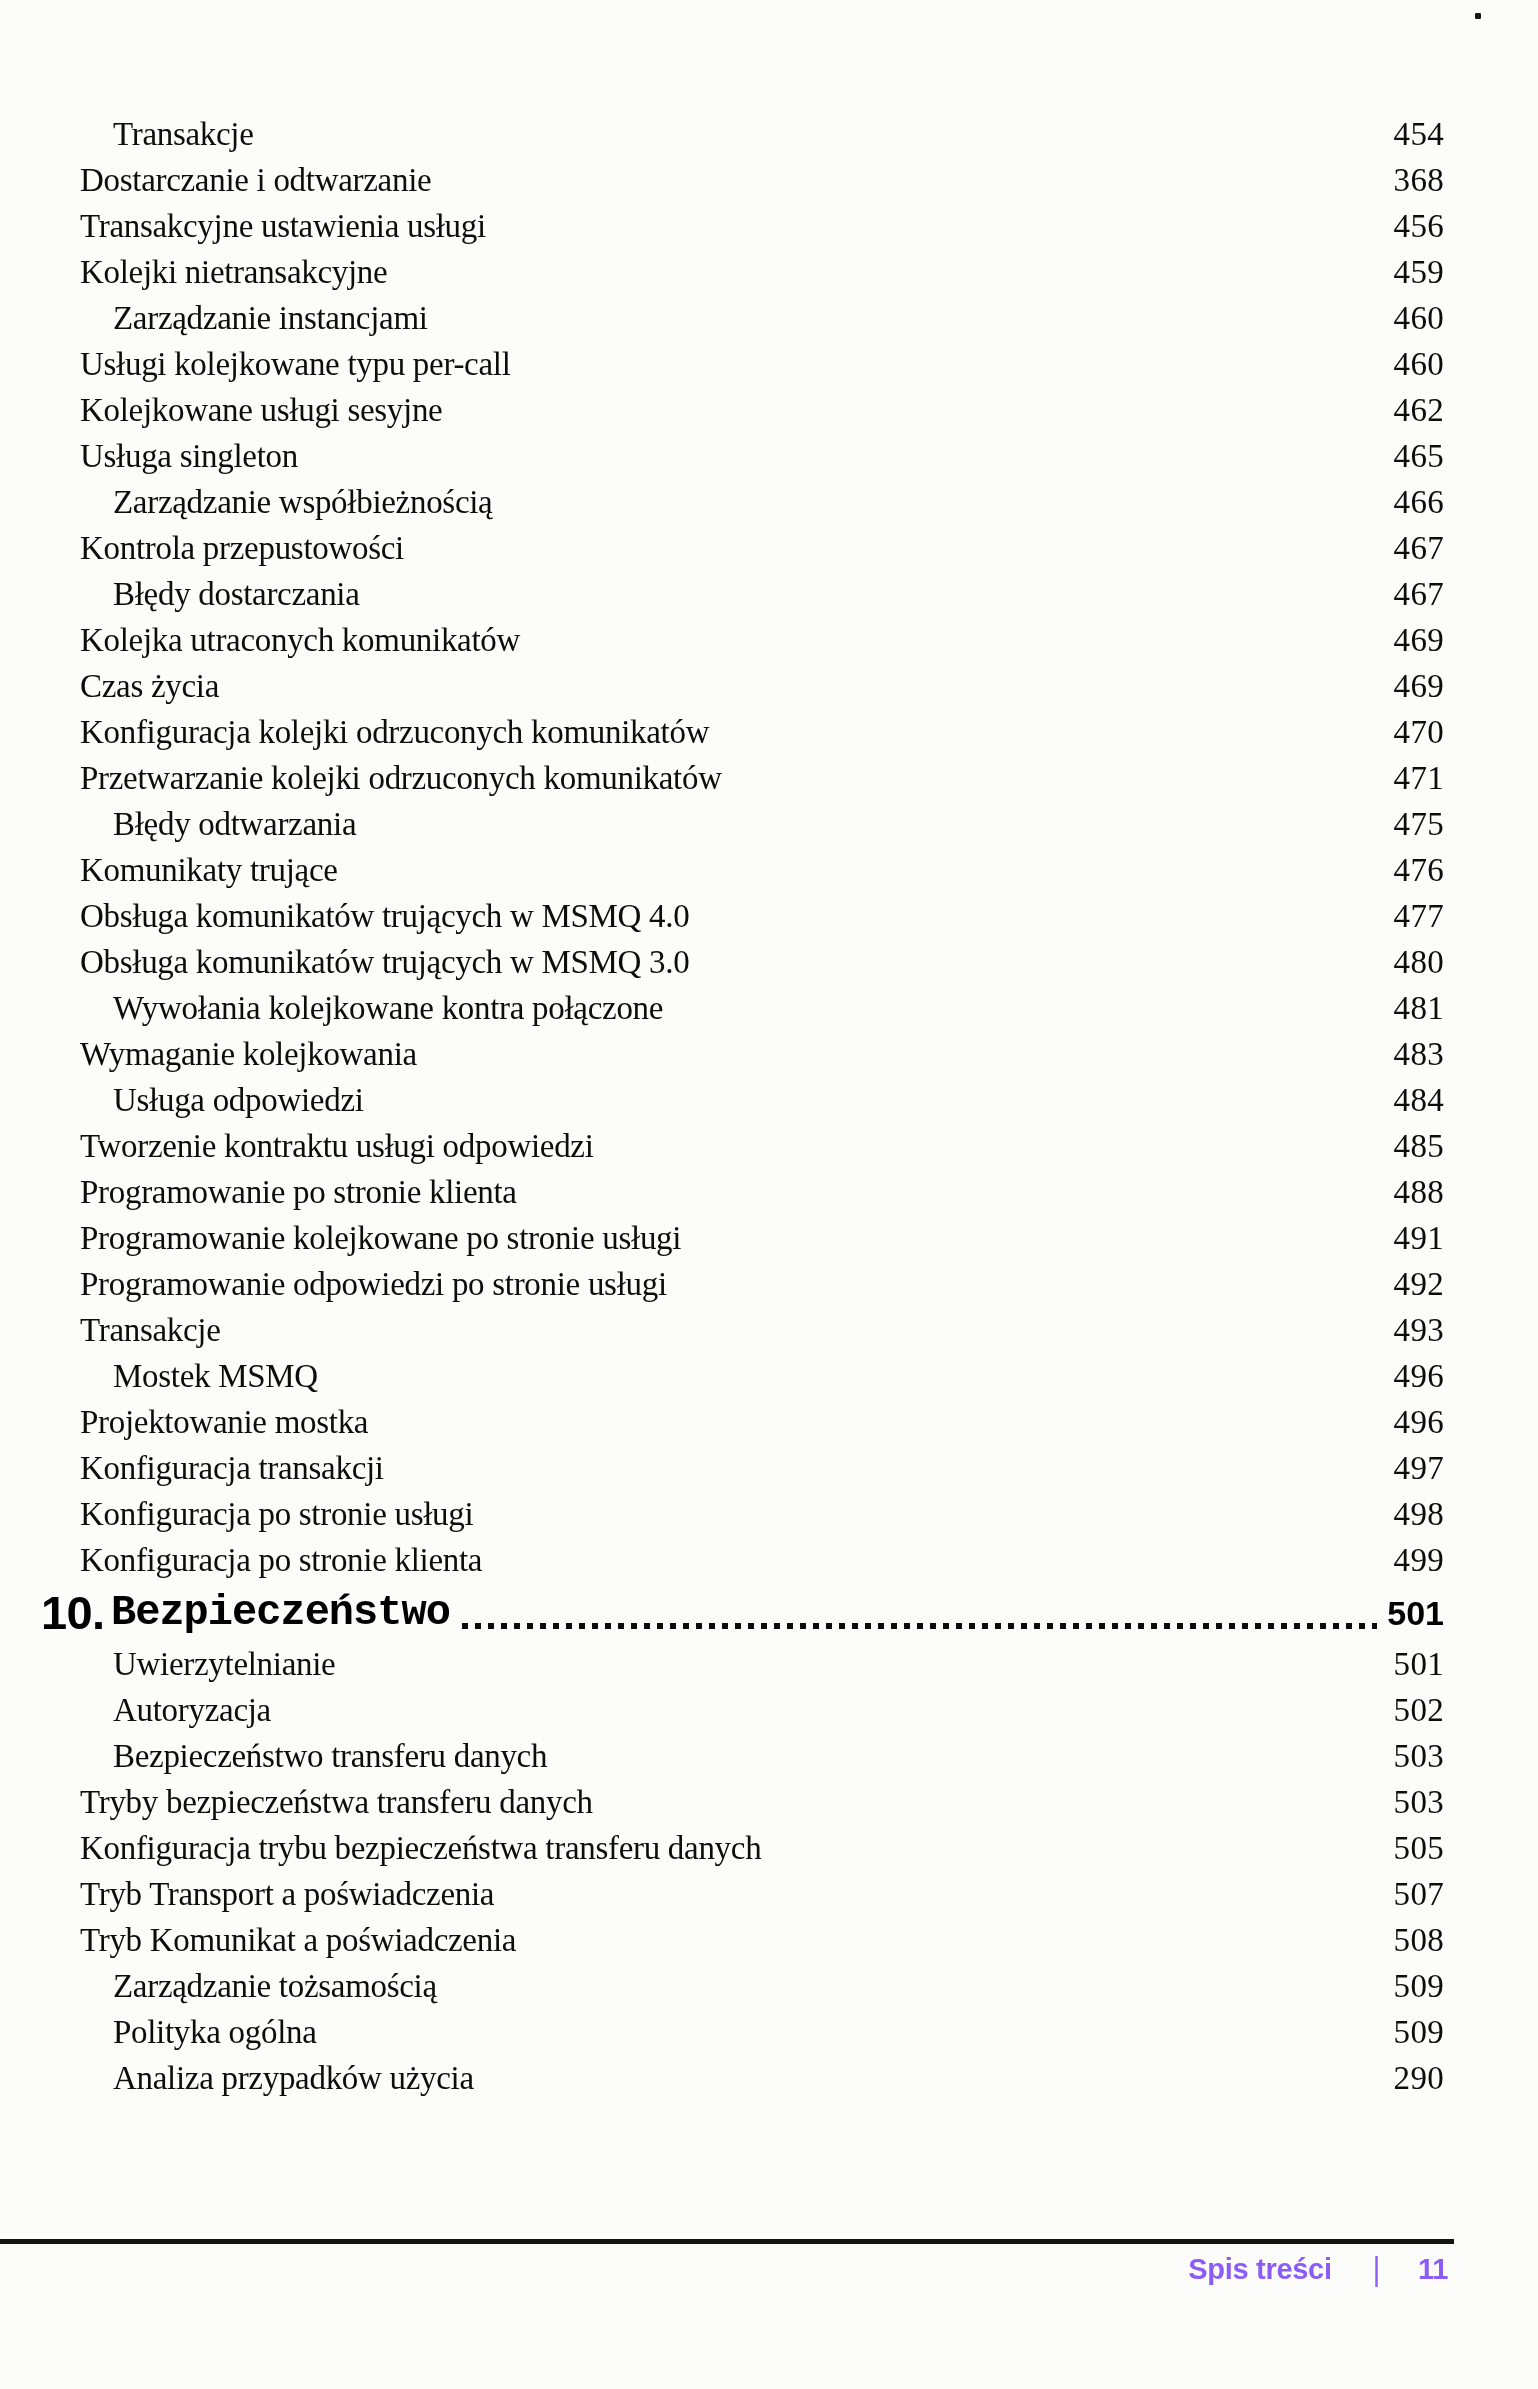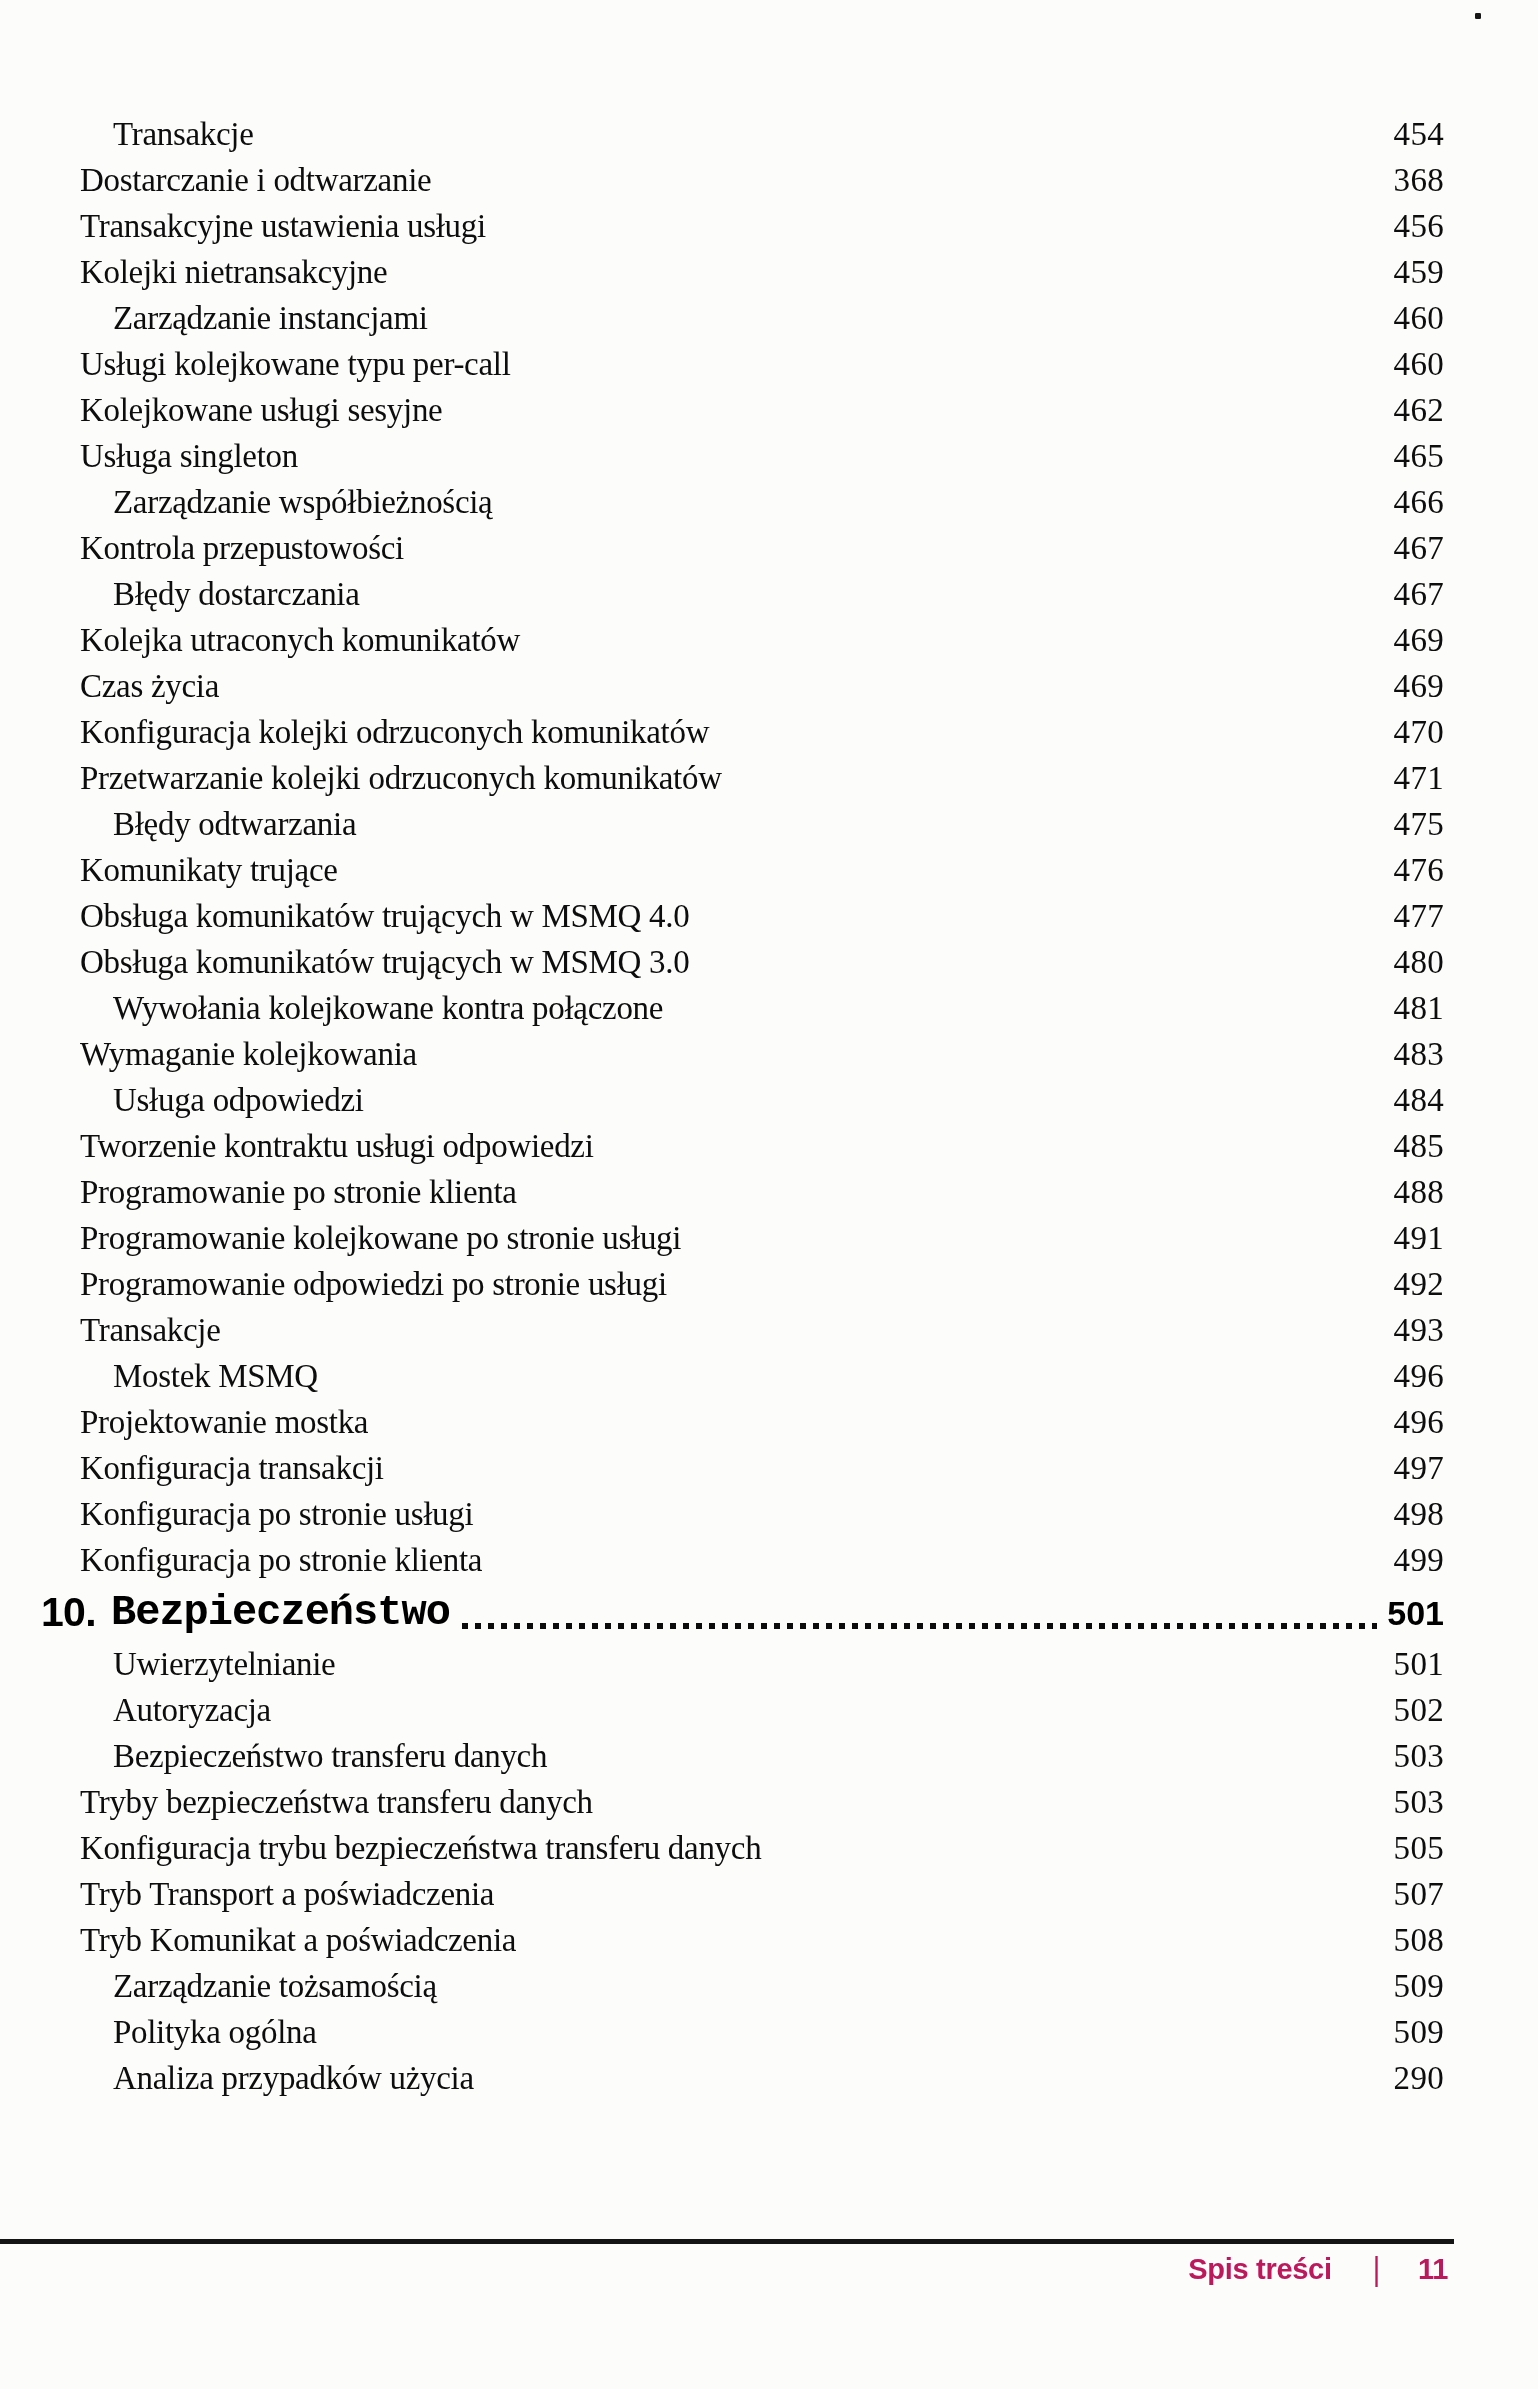--- a/index.html
+++ b/index.html
@@ -32,37 +32,37 @@
   .row .lvl2{padding-left:80px;text-align:right;}
   .row .page{margin-left:auto;letter-spacing:0.3px;}
   
   .chapter{
     height:52px;margin-top:3.9px;margin-bottom:2.6px;
     display:flex;align-items:center;
     font-family:"Liberation Sans","DejaVu Sans",sans-serif;
     font-weight:700;color:#000;
     white-space:nowrap;
   }
-  .chapter .num{margin-left:41px;width:70px;font-size:41px;letter-spacing:-0.7px;}
+  .chapter .num{margin-left:41px;width:70px;font-size:47px;letter-spacing:-0.7px;}
   .chapter .ctitle{font-size:42px;letter-spacing:-1px;font-family:Liberation Mono, monospace;}
   .chapter .leader{
     flex:1;height:5.9px;margin:0 10.5px 0 11.8px;
     background:repeating-linear-gradient(90deg,#0b0b0b 0 6.5px,transparent 6.5px 13px);
     transform:translateY(13px);
   }
   .chapter .cpage{font-size:34px;}
   
   .footer-rule{
     position:absolute;left:0;top:2239px;width:1454px;height:4.6px;background:#141414;
   }
   .footer{
     position:absolute;top:2253px;right:90px;
     display:flex;align-items:baseline;
     font-family:"Liberation Sans","DejaVu Sans",sans-serif;
-    font-weight:700;font-size:29px;color:#be185d;
+    font-weight:700;font-size:29px;color:#8b5cf6;
     letter-spacing:-0.3px;
   }
   .footer .sep{margin:0 38px 0 41px;font-weight:400;transform:scaleY(1.15);}
 </style>
 </head>
 <body>
 
 <div class="speck"></div>
 
 <div class="toc" id="toc">

